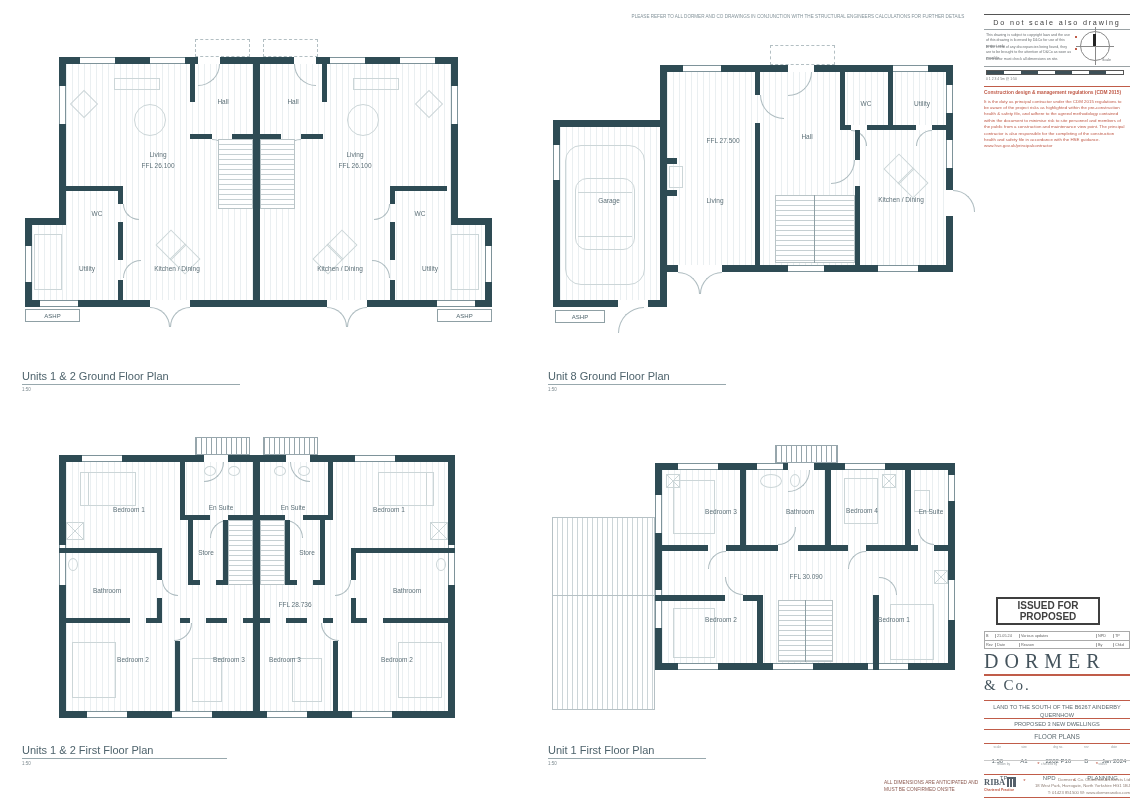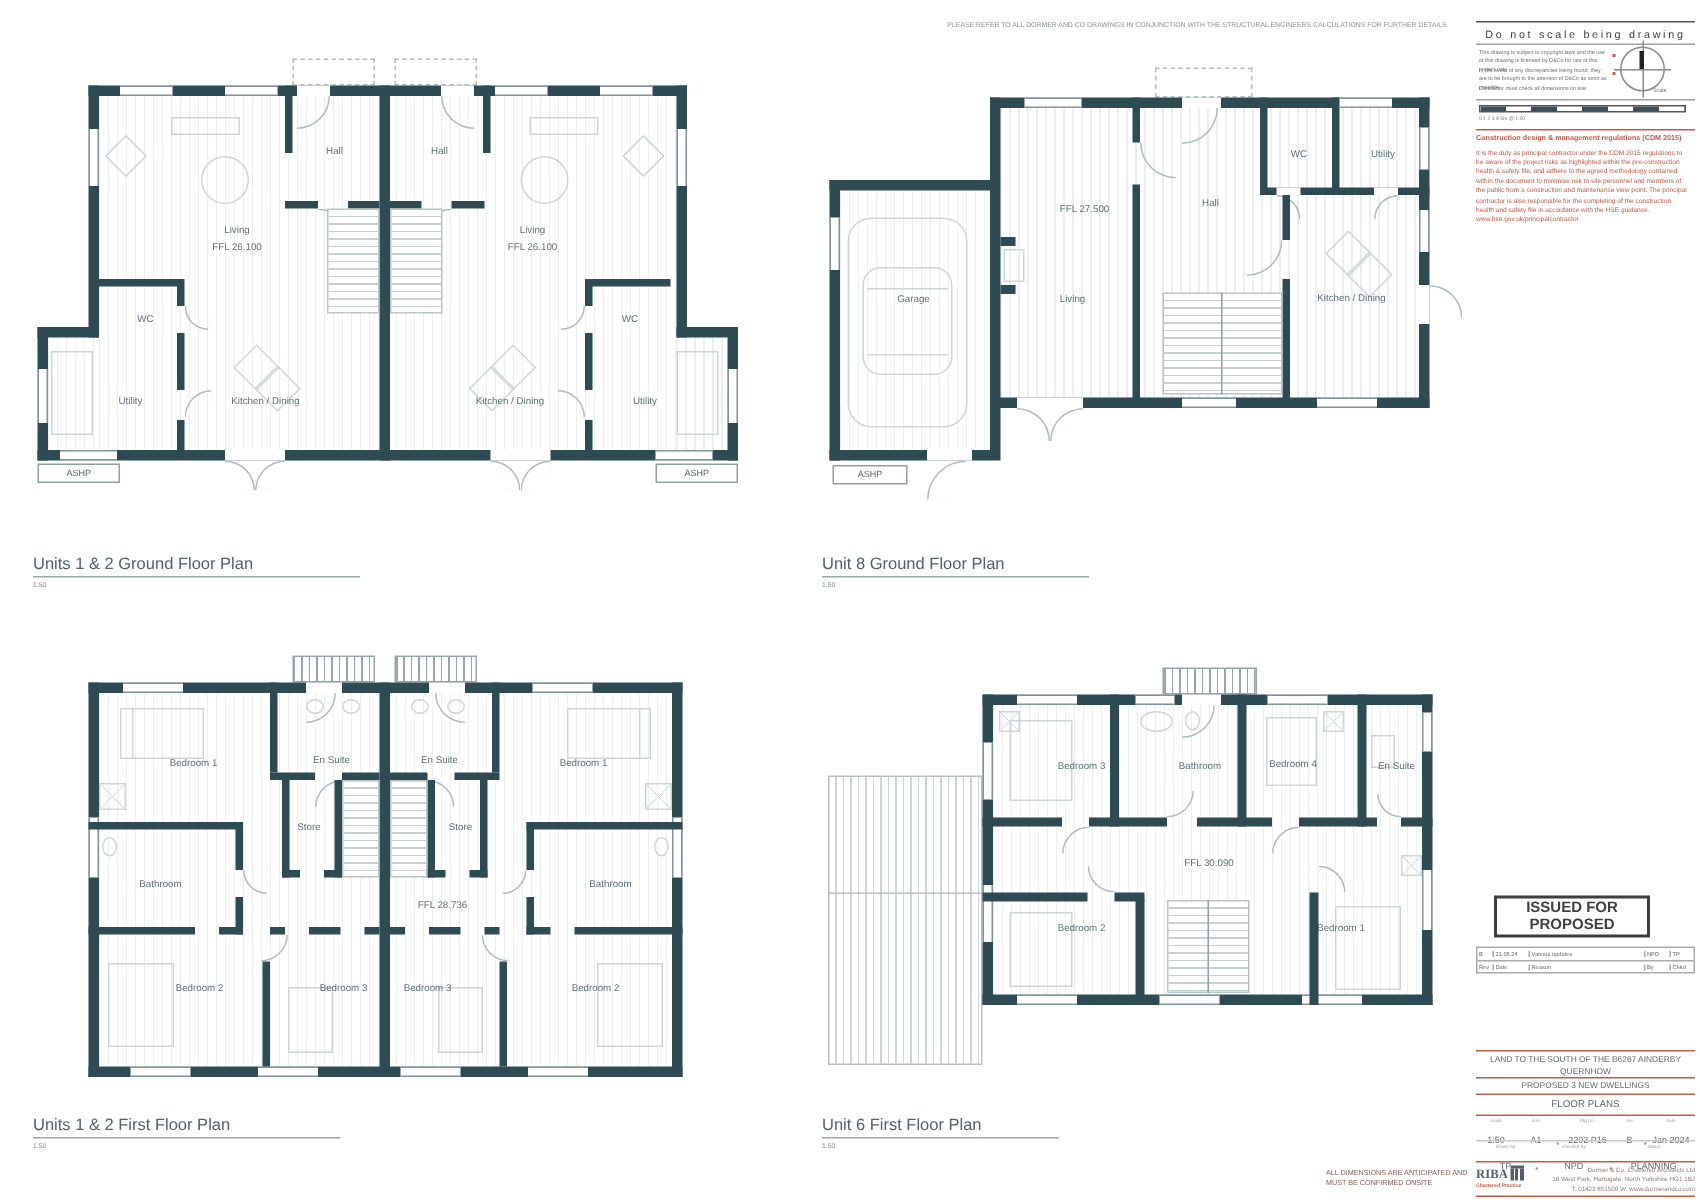--- a/index.html
+++ b/index.html
@@ -382,28 +382,28 @@
     <div class="fur" style="left:366px;top:50px;width:16px;height:22px;"></div>
 
     <span class="lbl" style="left:173px;top:71px;">Bedroom 3</span>
     <span class="lbl" style="left:252px;top:71px;">Bathroom</span>
     <span class="lbl" style="left:314px;top:70px;">Bedroom 4</span>
     <span class="lbl" style="left:383px;top:71px;">En Suite</span>
     <span class="lbl" style="left:258px;top:136px;">FFL 30.090</span>
     <span class="lbl" style="left:173px;top:179px;">Bedroom 2</span>
     <span class="lbl" style="left:346px;top:179px;">Bedroom 1</span>
   </div>
-  <div class="ptitle" style="left:548px;top:744px;width:158px;">Unit 6 First Floor Plan</div>
+  <div class="ptitle" style="left:548px;top:744px;width:158px;">Unit 1 First Floor Plan</div>
   <div class="pscale" style="left:548px;top:761px;">1:50</div>
 
   <div class="abs" style="left:984px;top:0;width:146px;height:800px;">
 
     <div class="abs" style="left:0;top:14px;width:146px;height:74px;">
       <div class="abs" style="left:0;top:0;width:146px;height:1px;background:#555;"></div>
-      <div class="abs" style="left:0;top:4px;width:146px;text-align:center;font-size:7.2px;letter-spacing:1.8px;color:#3d3d3d;">Do not scale being drawing</div>
+      <div class="abs" style="left:0;top:4px;width:146px;text-align:center;font-size:7.2px;letter-spacing:1.8px;color:#3d3d3d;">Do not scale also drawing</div>
       <div class="gline" style="top:15px;"></div>
       <div class="tiny" style="left:2px;top:19px;width:86px;">This drawing is subject to copyright laws and the use of this drawing is licensed by D&amp;Co for use of this project only.</div>
       <div class="abs" style="left:91px;top:22px;width:2px;height:2px;background:#c05c49;"></div>
       <div class="tiny" style="left:2px;top:31px;width:86px;">In the event of any discrepancies being found, they are to be brought to the attention of D&amp;Co as soon as possible.</div>
       <div class="abs" style="left:91px;top:34px;width:2px;height:2px;background:#c05c49;"></div>
       <div class="tiny" style="left:2px;top:43px;width:86px;">Contractor must check all dimensions on site.</div>
       <div class="tiny" style="left:118px;top:44px;">Scale</div>
       <div class="abs" style="left:96px;top:17px;width:30px;height:30px;border:1px solid #8a8a8a;border-radius:50%;box-sizing:border-box;"></div>
       <div class="abs" style="left:92px;top:32px;width:38px;height:1px;background:#8a8a8a;"></div>
       <div class="abs" style="left:111px;top:13px;width:1px;height:38px;background:#8a8a8a;"></div>
@@ -433,20 +433,25 @@
       </div>
       <div style="display:flex;height:7px;align-items:center;">
         <span style="width:9px;border-right:1px solid #aaa;padding-left:1px;">Rev</span>
         <span style="width:22px;border-right:1px solid #aaa;padding-left:1px;">Date</span>
         <span style="flex:1;border-right:1px solid #aaa;padding-left:1px;">Reason</span>
         <span style="width:15px;border-right:1px solid #aaa;padding-left:1px;">By</span>
         <span style="width:14px;padding-left:1px;">Chkd</span>
       </div>
     </div>
 
+    <div class="abs" style="left:0;top:650px;width:146px;">
+      <div style="font-family:'Liberation Serif',serif;font-size:20px;letter-spacing:6px;color:#44535c;">DORMER</div>
+      <div style="width:146px;height:2px;background:#c05c49;margin-top:1px;"></div>
+      <div style="font-family:'Liberation Serif',serif;font-size:15px;letter-spacing:2px;color:#44535c;margin-top:1px;">&amp; Co.</div>
+    </div>
 
     <div class="rline" style="top:700px;"></div>
     <div class="abs" style="left:3px;top:703px;width:140px;text-align:center;font-size:5.6px;color:#5d6a70;line-height:1.45;">LAND TO THE SOUTH OF THE B6267 AINDERBY QUERNHOW</div>
     <div class="rline" style="top:718px;"></div>
     <div class="abs" style="left:3px;top:721px;width:140px;text-align:center;font-size:5.6px;color:#5d6a70;">PROPOSED 3 NEW DWELLINGS</div>
     <div class="rline" style="top:729px;"></div>
     <div class="abs" style="left:3px;top:733px;width:140px;text-align:center;font-size:6.5px;color:#5d6a70;">FLOOR PLANS</div>
     <div class="rline" style="top:743px;"></div>
 
     <div class="abs" style="left:0;top:745px;width:146px;display:flex;align-items:flex-end;justify-content:space-between;">

